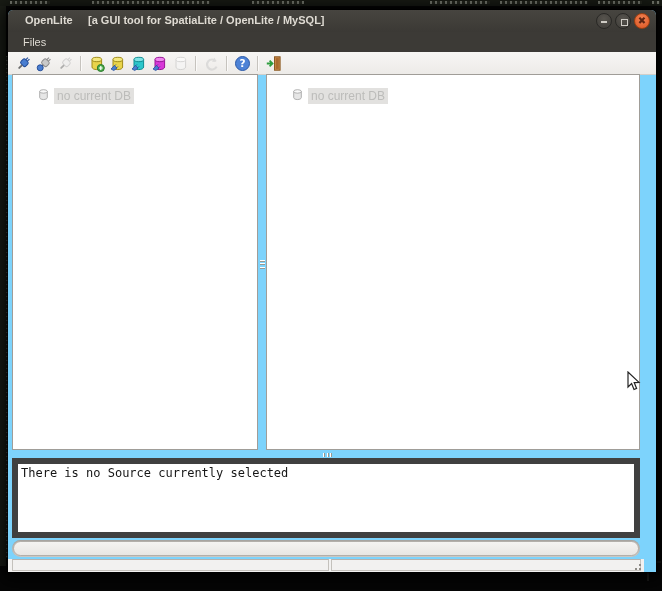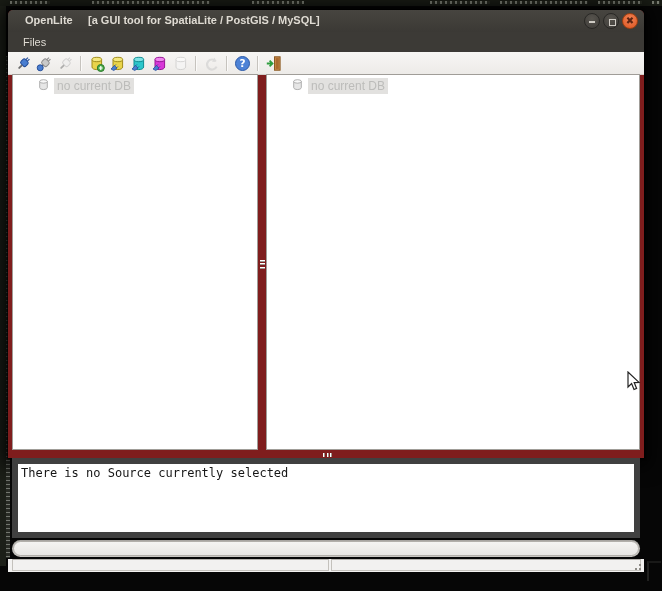--- a/index.html
+++ b/index.html
@@ -7,22 +7,22 @@
   .desktop{position:absolute;inset:0;background:#060606;}
   
   .bg-topstrip{position:absolute;left:0;top:0;width:662px;height:6px;background:#191c15;overflow:hidden;}
   .bg-topstrip .dash{position:absolute;top:1px;height:3px;background:repeating-linear-gradient(90deg,#9a9e92 0 2px,#2a2d24 2px 5px);opacity:.75;}
   .bg-leftstrip{position:absolute;left:0;top:6px;width:6px;height:560px;background:#1c1f18;}
   .bg-lefttick{position:absolute;left:6px;top:56px;width:4px;height:502px;
     background:repeating-linear-gradient(180deg,#8f938a 0 1px,#31342c 1px 4px);opacity:.8;}
   .bg-corner{position:absolute;right:1px;bottom:10px;width:12px;height:18px;border-left:2px solid #3a3a38;border-top:2px solid #2c2c2a;opacity:.5;}
 
   
-  .win{position:absolute;left:8px;top:10px;width:636px;height:448px;background:#7f1d1d;
-    border-radius:5px 5px 0 0;box-shadow:0 3px 18px 6px rgba(0,0,0,.85), 0 0 2px 1px rgba(0,0,0,.9);}
+  .win{position:absolute;left:8px;top:10px;width:636px;height:562px;background:#7dd3fc;
+    border-radius:5px 5px 0 0;box-shadow:0 3px 18px 6px rgba(0,0,0,.85), 0 0 2px 1px rgba(0,0,0,.9);padding-left:12px;}
   .titlebar{position:absolute;left:0;top:0;right:0;height:22px;border-radius:5px 5px 0 0;
     background:linear-gradient(#474540,#3b3935);border-bottom:1px solid #2c2b28;}
   .title-text{position:absolute;top:4px;font-size:11px;font-weight:bold;color:#dfdbd3;white-space:nowrap;}
   .t-app{left:17px;}
   .t-doc{left:80px;}
   .winbtns{position:absolute;right:6px;top:3px;display:flex;gap:3px;}
   .wbtn{width:16px;height:16px;border-radius:50%;position:relative;
     background:radial-gradient(circle at 50% 35%,#57544e,#3e3c38);border:1px solid #292825;box-sizing:border-box;}
   .wbtn.close{background:radial-gradient(circle at 50% 35%,#f08354,#dd5420);border:1px solid #9c4012;}
   .wbtn .bar{position:absolute;left:4px;top:7px;width:6px;height:1.5px;background:#cfccc5;}
@@ -36,21 +36,21 @@
   .toolbar{position:absolute;left:0;top:42px;right:0;height:22px;
     background:linear-gradient(#f7f6f4,#edebe8);border-bottom:1px solid #d2cfca;}
   .tb-inner{position:absolute;left:5px;top:1px;display:flex;align-items:center;height:20px;}
   .tbtn{width:21px;height:19px;display:flex;align-items:center;justify-content:center;}
   .tbtn.disabled{opacity:.55;filter:grayscale(85%) brightness(1.12);}
   .tsep{width:1px;height:15px;background:#c6c3be;border-right:1px solid #fbfaf9;margin:0 4px;}
 
   .panel{position:absolute;top:64px;height:376px;background:#fff;border:1px solid #a09d98;box-sizing:border-box;}
   .panel.left{left:4px;width:246px;}
   .panel.right{left:258px;width:374px;}
-  .tree-row{position:absolute;left:0;top:2px;display:flex;align-items:center;height:17px;padding-left:24px;}
+  .tree-row{position:absolute;left:0;top:12px;display:flex;align-items:center;height:17px;padding-left:24px;}
   .tree-label{margin-left:4px;font-size:12px;color:#bcbcba;background:#e2e1df;padding:1px 3px;}
   .vsplit{position:absolute;left:250px;top:64px;width:8px;height:376px;}
   .vsplit .grip{position:absolute;left:1.5px;top:186px;width:5px;height:9px;
     background:repeating-linear-gradient(180deg,#ffffff 0 1px,#9a978f 1px 2px,transparent 2px 3.5px);}
   .hsplit{position:absolute;left:0px;top:440px;width:636px;height:8px;}
   .hsplit .grip{position:absolute;left:315px;top:2.5px;width:9px;height:4px;
     background:repeating-linear-gradient(90deg,#ffffff 0 1px,#9a978f 1px 2px,transparent 2px 3.5px);}
 
   .console{position:absolute;left:4px;top:448px;width:628px;height:80px;background:#fff;
     border:6px solid #404040;box-sizing:border-box;overflow:hidden;}
@@ -90,21 +90,21 @@
     <span class="dash" style="left:652px;width:8px"></span>
   </div>
   <div class="bg-leftstrip"></div>
   <div class="bg-lefttick"></div>
   <div class="bg-corner"></div>
 
   <div class="win">
 
     <div class="titlebar">
       <span class="title-text t-app">OpenLite</span>
-      <span class="title-text t-doc">[a GUI tool for SpatiaLite / PostGIS / MySQL]</span>
+      <span class="title-text t-doc">[a GUI tool for SpatiaLite / OpenLite / MySQL]</span>
       <div class="winbtns">
         <div class="wbtn">
             <span class="bar"></span>
           </div>
         <div class="wbtn">
             <span class="box"></span>
           </div>
         <div class="wbtn close">
             <span class="x">✖</span>
           </div>

